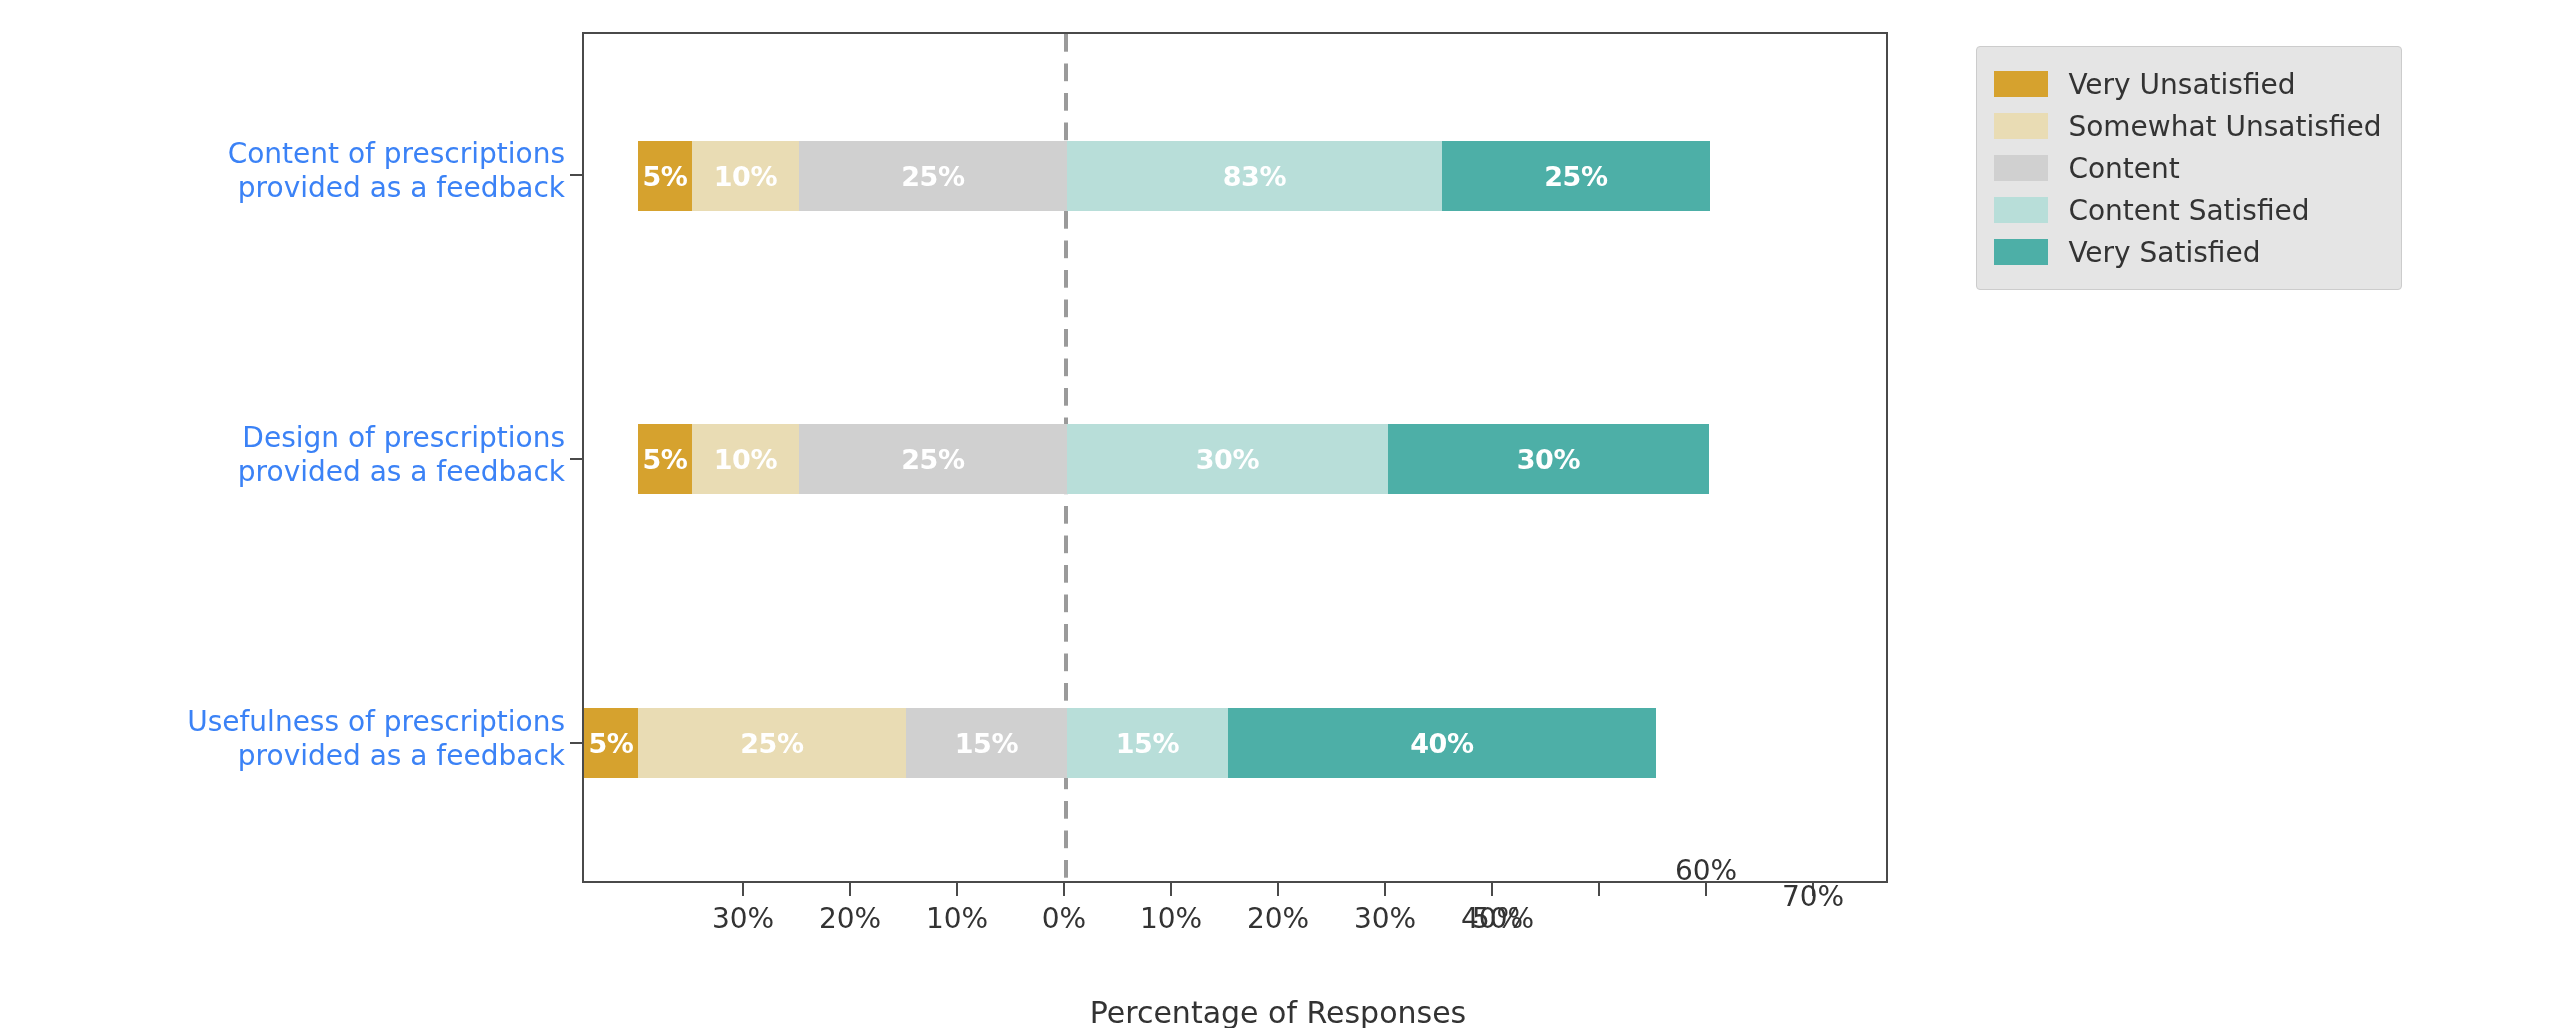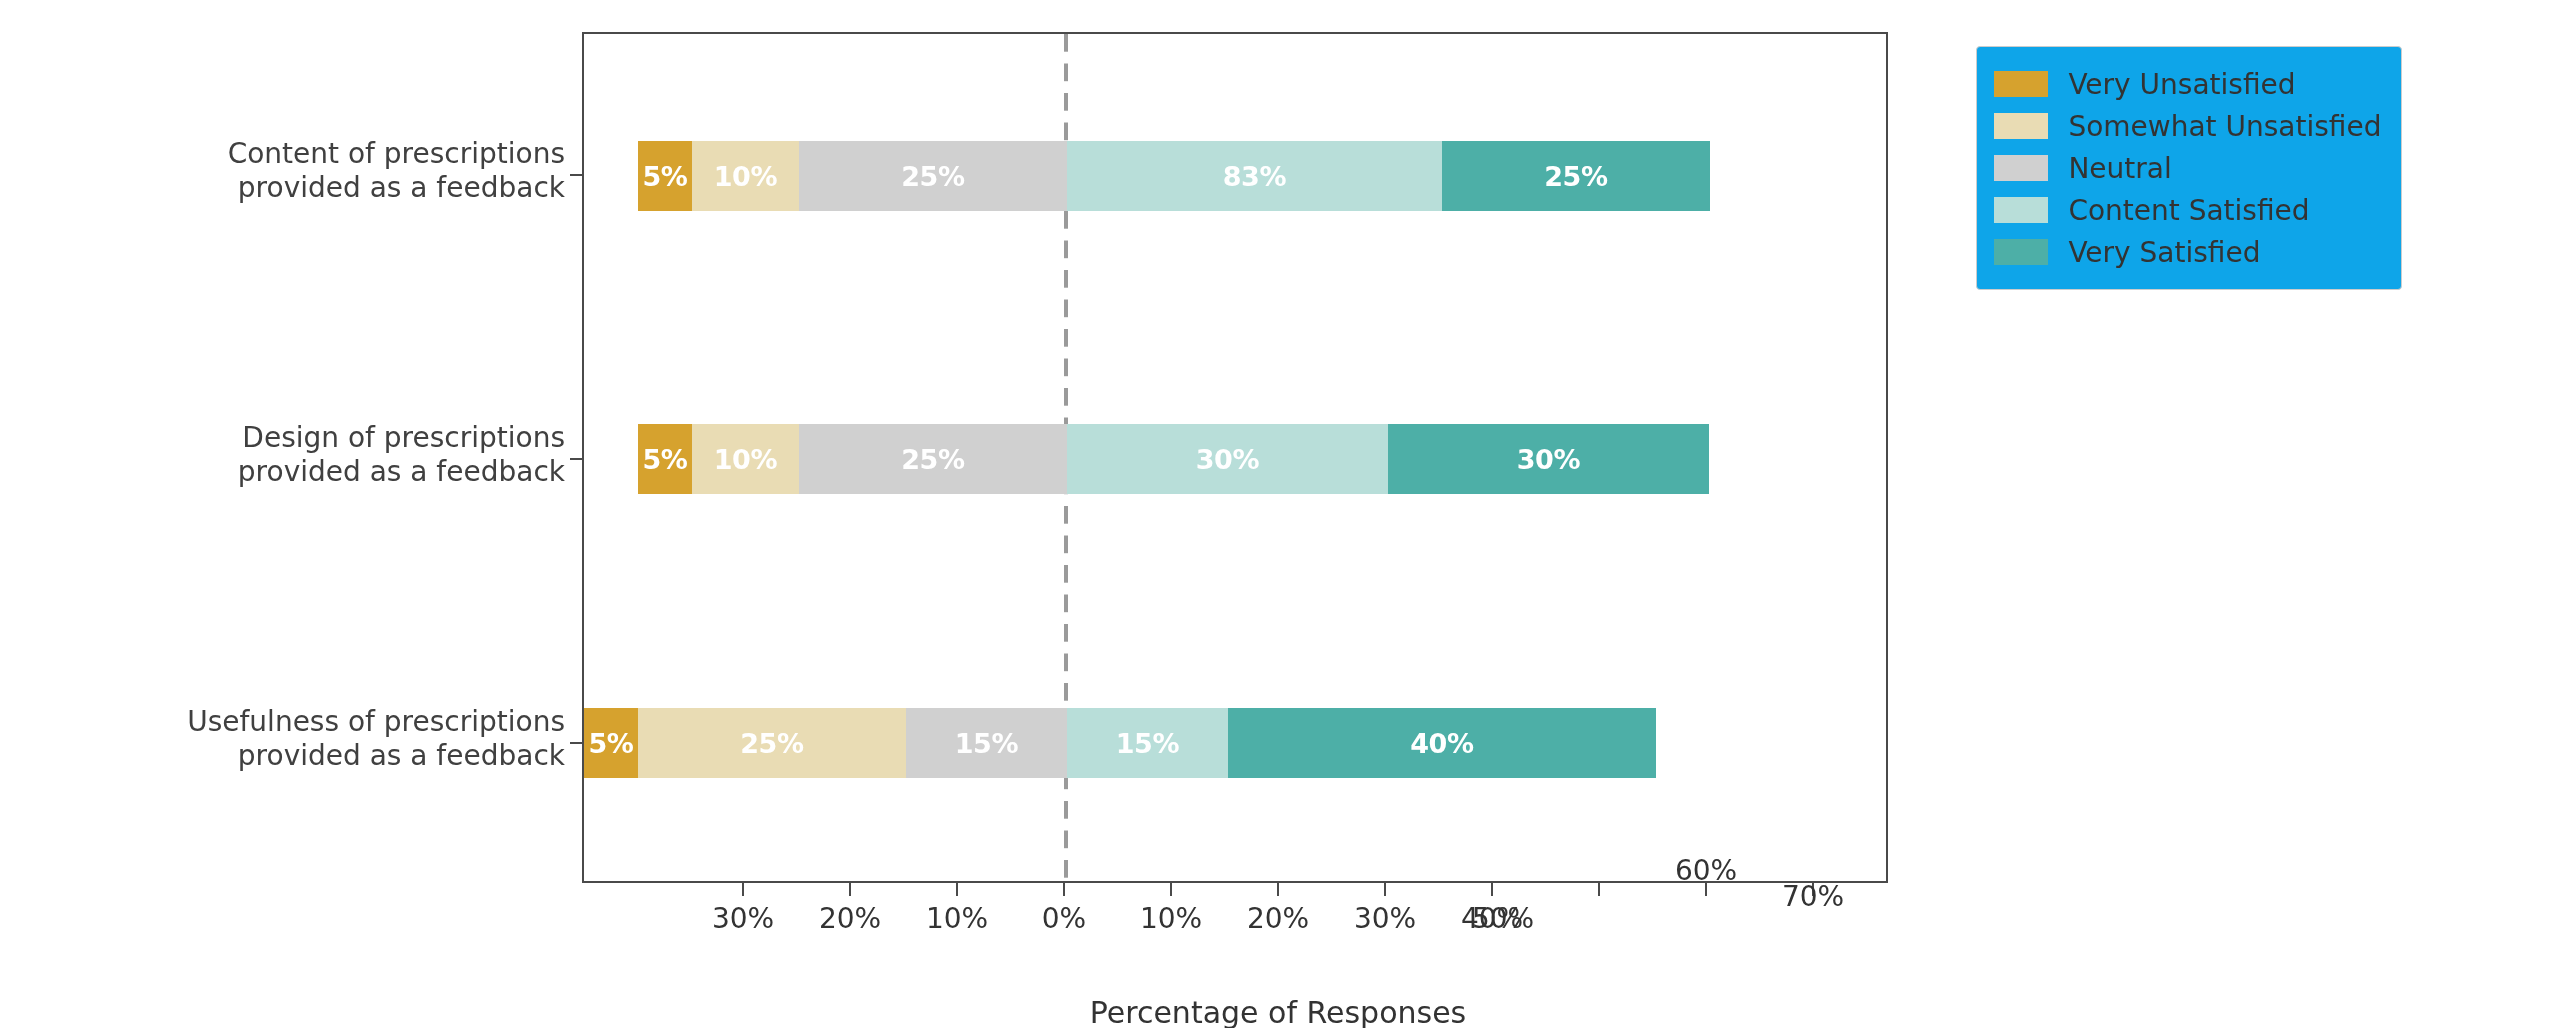--- a/index.html
+++ b/index.html
@@ -75,21 +75,21 @@
     font-weight: bold;
     line-height: 1;
     white-space: nowrap;
     letter-spacing: -0.3px;
   }
 
   
   .ytick-label {
     position: absolute;
     text-align: right;
-    color: #404040;
+    color: #3b82f6;
     font-family: "DejaVu Sans", sans-serif;
     font-size: 28px;
     line-height: 1.22;
     white-space: pre-line;
   }
   .ytick-mark {
     position: absolute;
     left: -12px;
     width: 12px;
     height: 2px;
@@ -122,21 +122,21 @@
     transform: translateX(-50%);
   }
 
   
   #legend {
     position: absolute;
     left: 1976px;
     top: 46px;
     border: 1.3px solid #cccccc;
     border-radius: 4px;
-    background: #0ea5e9;
+    background: #e5e5e5;
     padding: 16px 20px 16px 17.4px;
     box-sizing: border-box;
   }
   .legend-row {
     display: flex;
     flex-direction: row;
     align-items: center;
     height: 42px;
   }
   .legend-swatch {
@@ -258,21 +258,21 @@
       <div class="legend-row">
         <div class="legend-swatch" style="background: rgb(214, 162, 46);"></div>
         <div class="legend-text">Very Unsatisfied</div>
       </div>
       <div class="legend-row">
         <div class="legend-swatch" style="background: rgb(233, 220, 180);"></div>
         <div class="legend-text">Somewhat Unsatisfied</div>
       </div>
       <div class="legend-row">
         <div class="legend-swatch" style="background: rgb(208, 208, 208);"></div>
-        <div class="legend-text">Neutral</div>
+        <div class="legend-text">Content</div>
       </div>
       <div class="legend-row">
         <div class="legend-swatch" style="background: rgb(184, 222, 217);"></div>
         <div class="legend-text">Content Satisfied</div>
       </div>
       <div class="legend-row">
         <div class="legend-swatch" style="background: rgb(77, 175, 167);"></div>
         <div class="legend-text">Very Satisfied</div>
       </div>
     </div>

